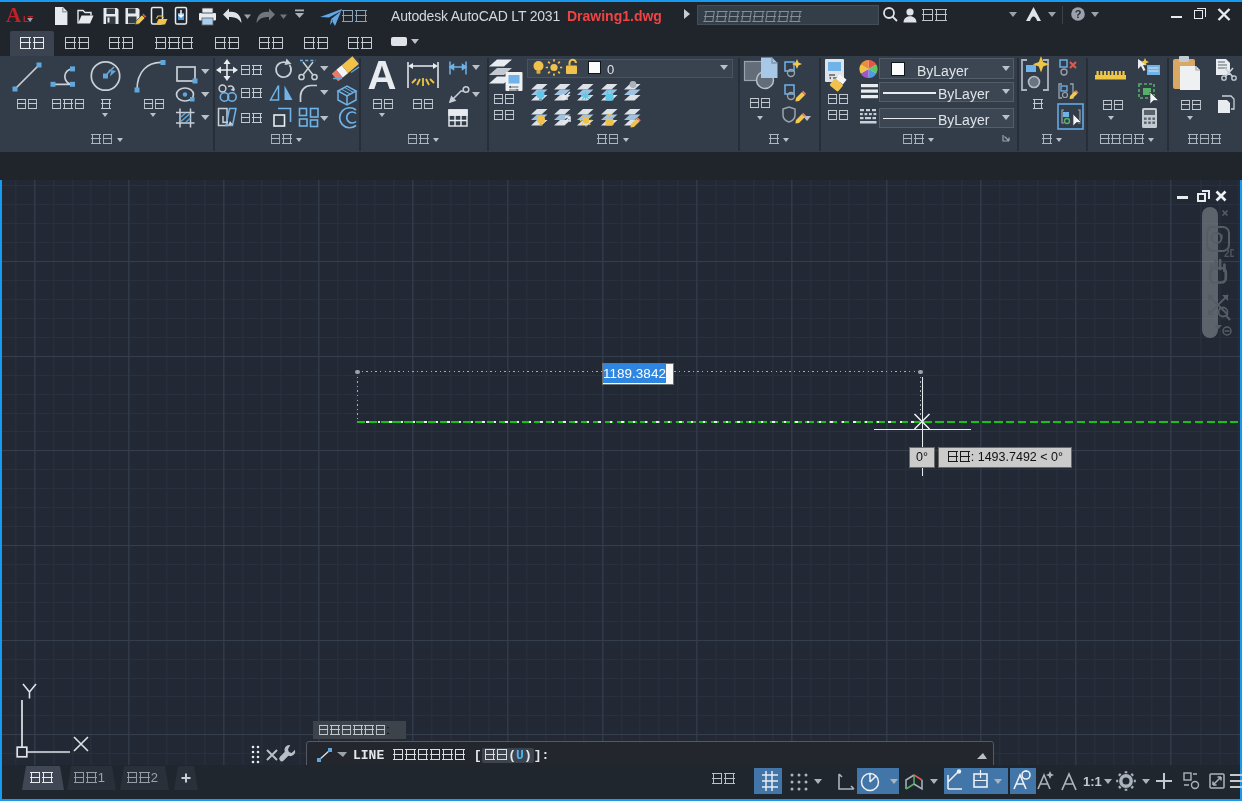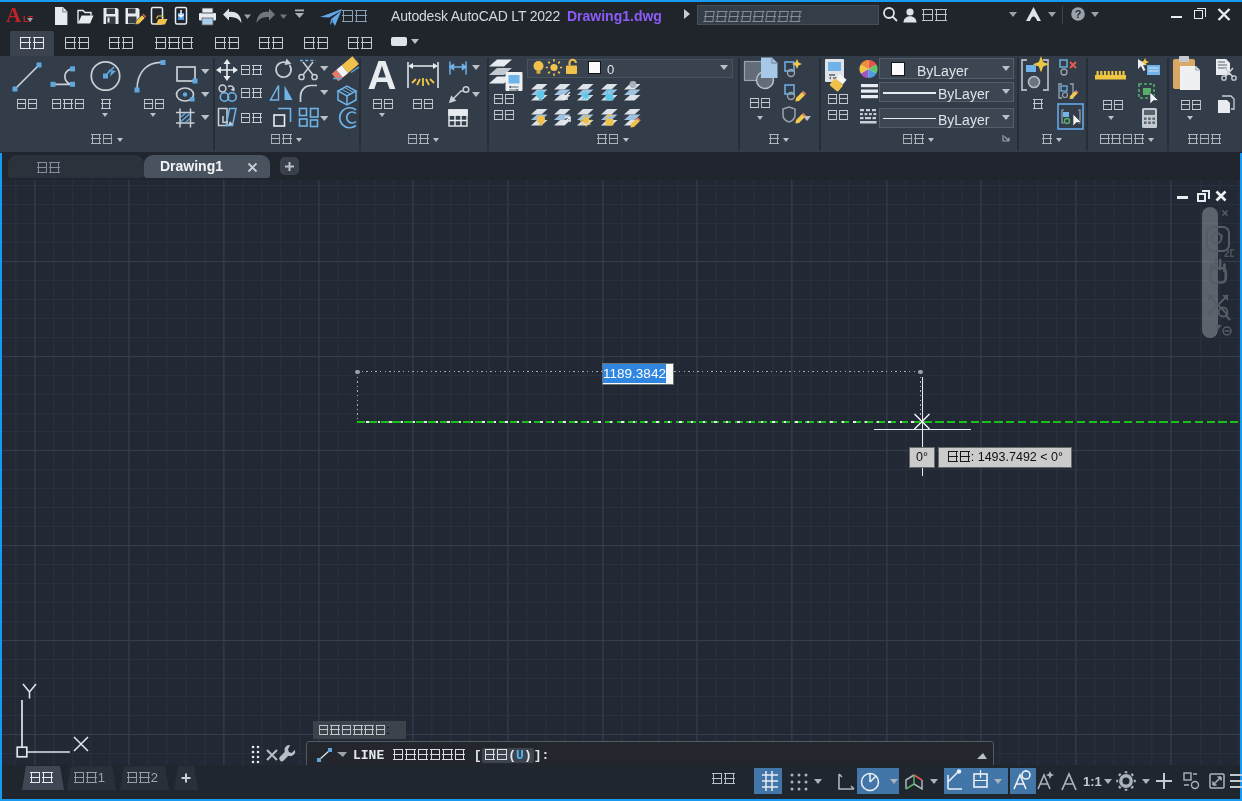--- a/index.html
+++ b/index.html
@@ -100,22 +100,22 @@
   <path d="M223 9.5l-6-6v3.5c-8-1-12 3.5-12.5 11 2.5-4.5 6.5-6.5 12.5-6v3.5z" fill="#70767e"></path>
   <path d="M228 9.5h7l-3.5 4.5z" fill="#70767e"></path>
 
   <path d="M243 8h9l-4.5 5z" fill="#aab1b9"></path>
         <rect x="243" y="4.5" width="9" height="1.8" fill="#aab1b9"></rect>
 
   <path d="M268 12l22-8-7 17-4-7 11-8.5-13 7zM279 14l-1 6 3-4z" fill="#62a8e8"></path>
  </svg>
  <div class="ab cj" style="left:341px;top:6px;font-size:14px;--c:#8fa7bd;color:#8fa7bd"><i></i><i></i></div>
 
- <div class="ab" style="left:391px;top:6px;font-size:14px;color:#d4d8dd;letter-spacing:-0.2px">Autodesk AutoCAD LT 2022</div>
- <div class="ab" style="left:567px;top:6px;font-size:14px;color:#8b5cf6;font-weight:700">Drawing1.dwg</div>
+ <div class="ab" style="left:391px;top:6px;font-size:14px;color:#d4d8dd;letter-spacing:-0.2px">Autodesk AutoCAD LT 2031</div>
+ <div class="ab" style="left:567px;top:6px;font-size:14px;color:#ef4444;font-weight:700">Drawing1.dwg</div>
  <div class="ab" style="left:684px;top:7px;width:0;height:0;border-top:5px solid transparent;border-bottom:5px solid transparent;border-left:6px solid #c7ccd3"></div>
 
  <div class="ab" style="left:697px;top:3px;width:182px;height:20px;background:#333e48;border:1px solid #434e59"></div>
  <div class="ab cj" style="left:703px;top:7px;font-size:13px;--c:#8a939d;font-style:italic;transform:skewX(-8deg)"><i></i><i></i><i></i><i></i><i></i><i></i><i></i><i></i></div>
  <svg class="ab" style="left:882px;top:4px" width="360" height="20" viewBox="0 0 360 20">
   <circle cx="7" cy="7" r="5" fill="none" stroke="#dfe3e8" stroke-width="1.8"></circle>
         <path d="M10.5 10.5l4.5 4.5" stroke="#dfe3e8" stroke-width="1.8"></path>
   <circle cx="28" cy="6" r="3.6" fill="#dfe3e8"></circle>
         <path d="M21.5 16.5c0-4 3-6.3 6.5-6.3s6.5 2.3 6.5 6.3z" fill="#dfe3e8"></path>
  </svg>
@@ -563,35 +563,20 @@
           <path d="M1225 12l8 9M1233 12l-8 9" stroke="#c9cfd6" stroke-width="1.6"></path>
           <circle cx="1224" cy="22" r="2.2" fill="none" stroke="#c9cfd6" stroke-width="1.3"></circle>
           <circle cx="1234" cy="22" r="2.2" fill="none" stroke="#c9cfd6" stroke-width="1.3"></circle>
         </g>
   <g>
           <path d="M1218 44h9l3 3v10h-12z" fill="#e8ecf0"></path>
           <path d="M1222 40h9l3 3v10h-3" fill="none" stroke="#c9cfd6" stroke-width="1.3"></path>
         </g>
  </svg>
 </div>
-<div id="ftabs">
- <div class="ab" style="left:0;top:0;width:2px;height:27px;background:#189af0"></div>
- <div class="ab" style="left:1240px;top:0;width:2px;height:27px;background:#189af0"></div>
- <div class="ab" style="left:8px;top:2px;width:136px;height:23px;background:#2c323b;border-radius:9px 9px 3px 3px"></div>
- <div class="ab cj" style="left:36px;top:7px;font-size:13px;--c:#8a929d"><i></i><i></i></div>
- <div class="ab" style="left:144px;top:2px;width:126px;height:23px;background:#49525f;border-radius:9px 9px 3px 3px"></div>
- <div class="ab" style="left:160px;top:5px;font-size:14px;font-weight:700;color:#f2f4f6">Drawing1</div>
- <svg class="ab" style="left:247px;top:9px" width="11" height="11" viewBox="0 0 11 11">
-        <path d="M1.5 1.5l8 8m0-8l-8 8" stroke="#c9cfd6" stroke-width="1.8"></path>
-      </svg>
- <div class="ab" style="left:280px;top:4px;width:19px;height:18px;background:#3a414c;border-radius:5px"></div>
- <svg class="ab" style="left:284px;top:8px" width="11" height="11" viewBox="0 0 11 11">
-        <path d="M5.5 1v9M1 5.5h9" stroke="#b9c0c8" stroke-width="2"></path>
-      </svg>
-</div>
 <div id="canvas">
       <div id="grid"></div>
       <div class="ab" style="left:0;top:0;width:2px;height:585px;background:#189af0;z-index:50"></div>
       <div class="ab" style="left:1240px;top:0;width:2px;height:585px;background:#189af0;z-index:50"></div>
 
  <div class="ab" style="left:357px;top:191px;width:563px;height:1.2px;background:repeating-linear-gradient(90deg,#a9aeb5 0 1.4px,transparent 1.4px 4.6px)"></div>
  <div class="ab" style="left:355px;top:189.5px;width:4.5px;height:4.5px;background:#9aa0a8;border-radius:50%"></div>
  <div class="ab" style="left:918px;top:189.5px;width:4.5px;height:4.5px;background:#9aa0a8;border-radius:50%"></div>
  <div class="ab" style="left:357px;top:192px;width:1.2px;height:49px;background:repeating-linear-gradient(180deg,#a9aeb5 0 1.4px,transparent 1.4px 4.6px)"></div>
  <div class="ab" style="left:920px;top:192px;width:1.2px;height:46px;background:repeating-linear-gradient(180deg,#a9aeb5 0 1.4px,transparent 1.4px 4.6px)"></div>

